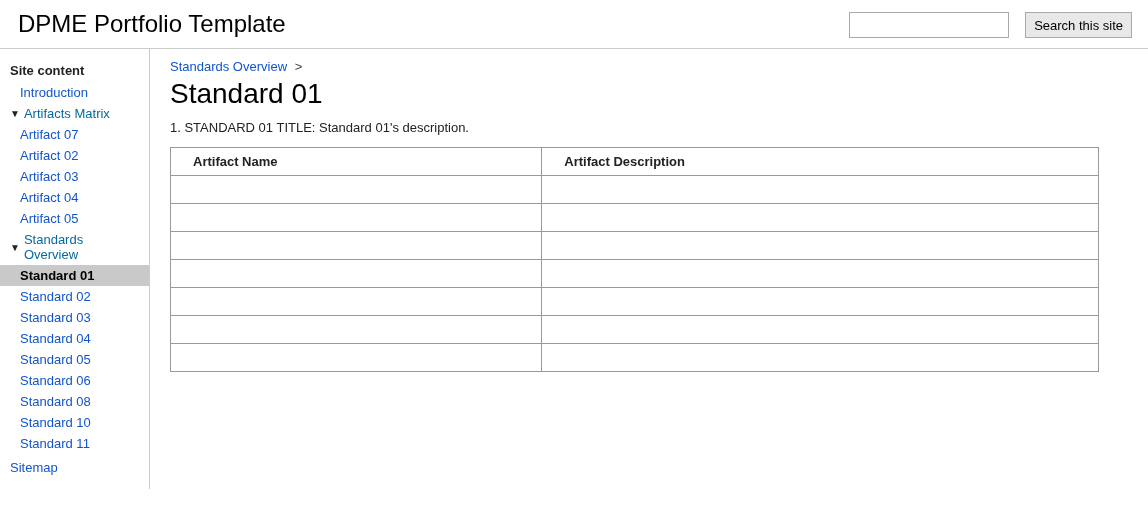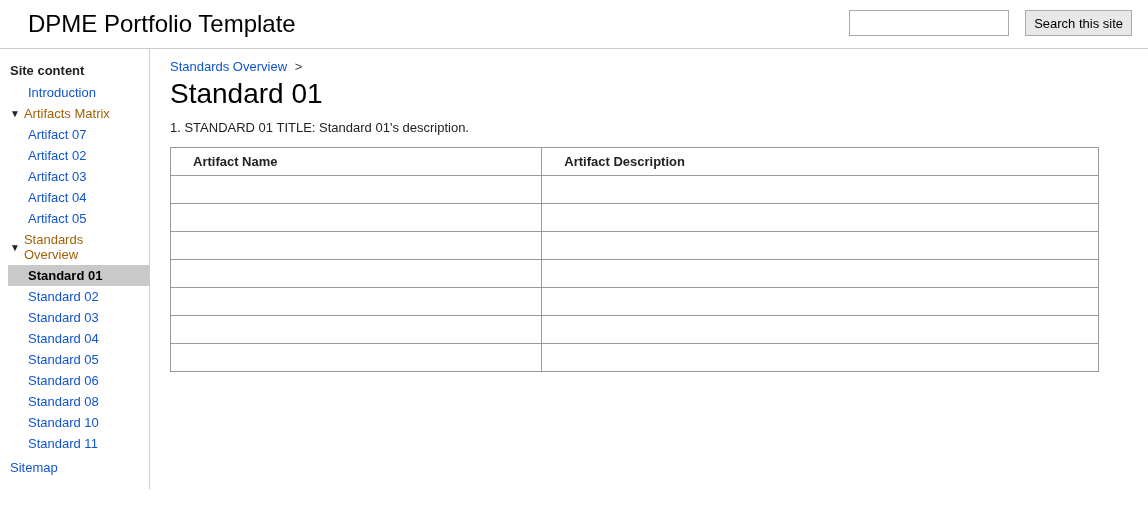--- a/index.html
+++ b/index.html
@@ -1,23 +1,23 @@
 <!DOCTYPE html>
 <html><head>
   <meta charset="utf-8">
   <style>
     * { box-sizing: border-box; margin: 0; padding: 0; }
     body { font-family: Arial, sans-serif; font-size: 13px; color: #222; background: #fff; }
 
     
     #header {
       display: flex;
-      align-items: flex-start;
+      align-items: flex-end;
       justify-content: space-between;
-      padding: 10px 16px 10px 28px;
+      padding: 10px 16px 10px 18px;
       border-bottom: 1px solid #ccc;
     }
     #header h1 {
       font-size: 24px;
       font-weight: normal;
       color: #000;
     }
     #search-area {
       display: flex;
       align-items: center;
@@ -56,39 +56,38 @@
     .sidebar-section-title {
       font-weight: bold;
       padding: 4px 10px;
       font-size: 13px;
     }
     .sidebar-item {
       padding: 3px 10px 3px 20px;
       color: #1155cc;
       cursor: pointer;
       font-size: 13px;
-      margin-left: 8px;
     }
     .sidebar-item.active {
       background: #c9c9c9;
       color: #000;
       font-weight: bold;
     }
     .sidebar-section-header {
       display: flex;
       align-items: center;
       padding: 3px 10px;
       font-size: 13px;
     }
     .sidebar-section-header .triangle {
       margin-right: 4px;
       font-size: 10px;
     }
     .sidebar-section-header a {
-      color: #a16207;
+      color: #0369a1;
       text-decoration: none;
       cursor: pointer;
     }
     .sidebar-bottom-item {
       padding: 6px 10px 3px 10px;
       color: #1155cc;
       cursor: pointer;
       font-size: 13px;
     }
 

